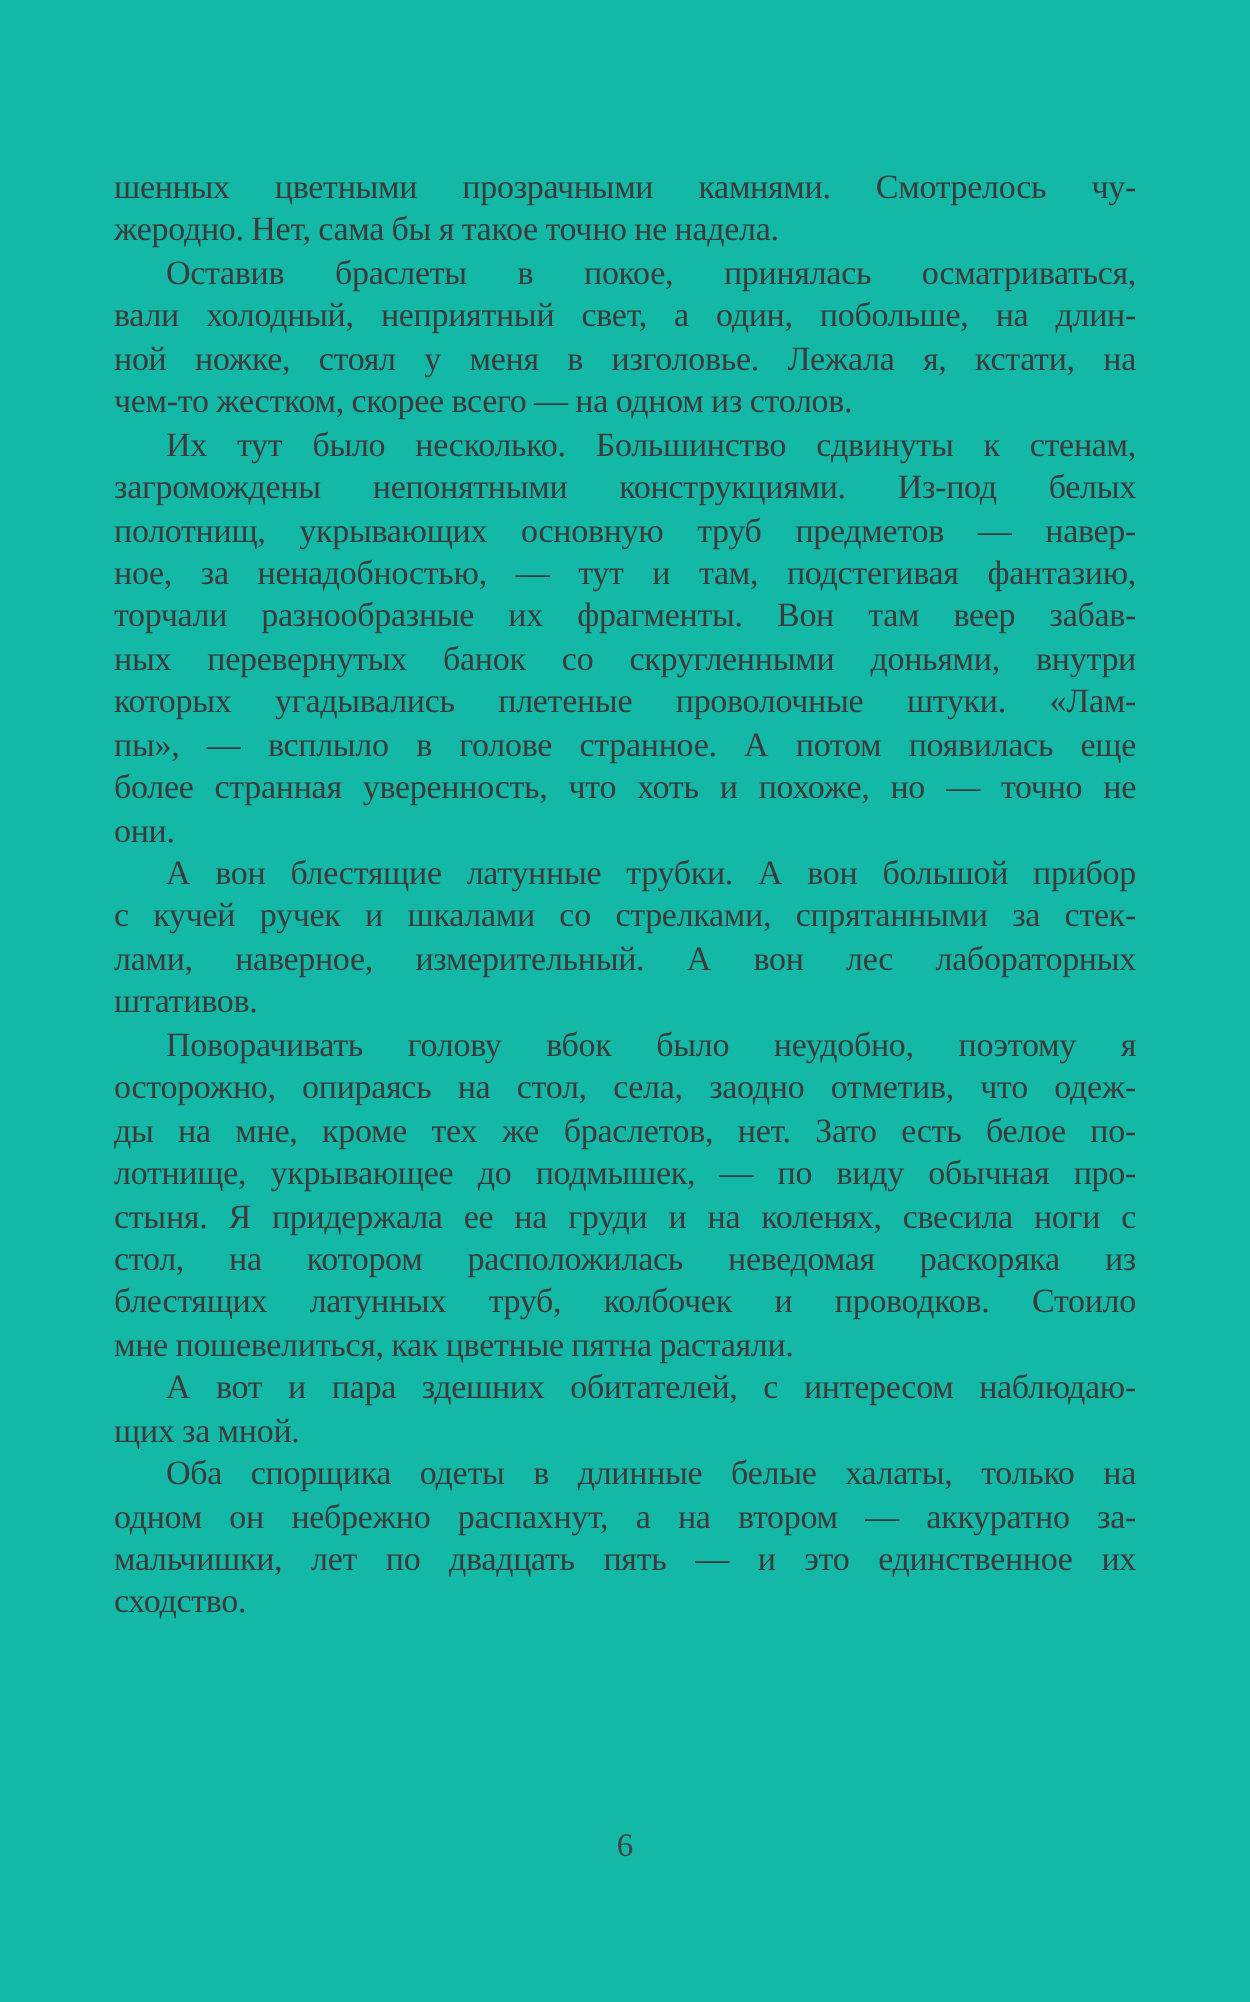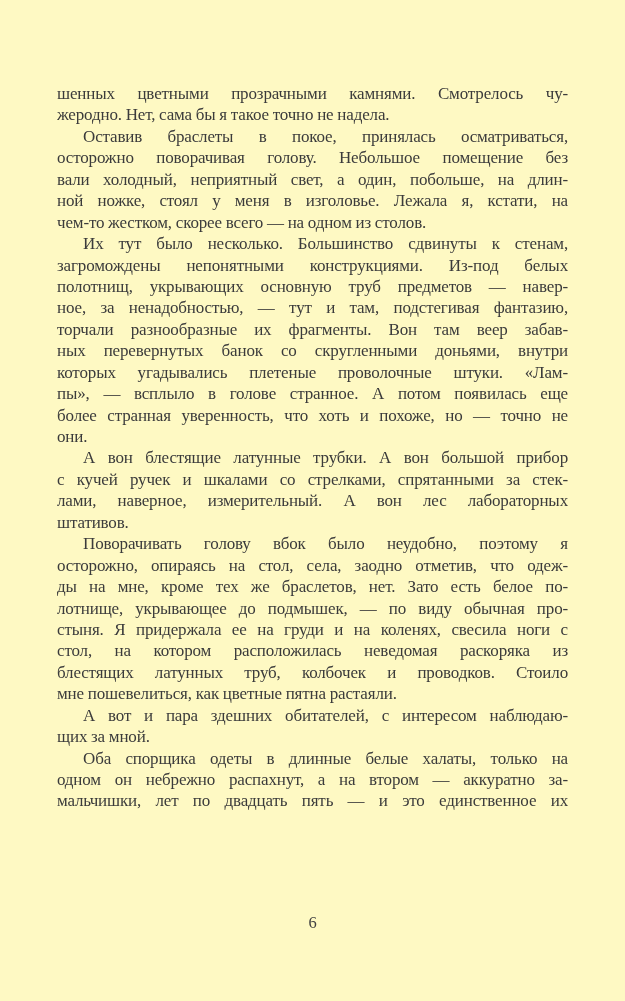--- a/index.html
+++ b/index.html
@@ -13,21 +13,21 @@
     overflow: hidden;
     background: #fcfcfc;
     font-family: "Liberation Serif", "DejaVu Serif", serif;
   }
   .page {
     position: absolute;
     left: 0;
     top: 0;
     width: 625px;
     height: 1001px;
-    background: #fef9c3;
+    background: #14b8a6;
   }
   .text-block {
     position: absolute;
     left: 57px;
     top: 83px;
     width: 511px;
     color: #3b3b3b;
     font-size: 17px;
     letter-spacing: -0.15px;
     word-spacing: -0.3px;
@@ -67,21 +67,20 @@
 <body style="background: rgb(252, 252, 252);">
 
 <div class="page">
   <div class="text-block" id="text-block" style="color: rgb(59, 59, 59);">
       <div class="paragraph">
         <div class="line">шенных цветными прозрачными камнями. Смотрелось чу-</div>
         <div class="line last">жеродно. Нет, сама бы я такое точно не надела.</div>
       </div>
       <div class="paragraph">
         <div class="line indent">Оставив браслеты в покое, принялась осматриваться,</div>
-        <div class="line">осторожно поворачивая голову. Небольшое помещение без</div>
         <div class="line">вали холодный, неприятный свет, а один, побольше, на длин-</div>
         <div class="line">ной ножке, стоял у меня в изголовье. Лежала я, кстати, на</div>
         <div class="line last">чем-то жестком, скорее всего — на одном из столов.</div>
       </div>
       <div class="paragraph">
         <div class="line indent">Их тут было несколько. Большинство сдвинуты к стенам,</div>
         <div class="line">загромождены непонятными конструкциями. Из-под белых</div>
         <div class="line">полотнищ, укрывающих основную труб предметов — навер-</div>
         <div class="line">ное, за ненадобностью, — тут и там, подстегивая фантазию,</div>
         <div class="line">торчали разнообразные их фрагменты. Вон там веер забав-</div>
@@ -108,16 +107,17 @@
         <div class="line last">мне пошевелиться, как цветные пятна растаяли.</div>
       </div>
       <div class="paragraph">
         <div class="line indent">А вот и пара здешних обитателей, с интересом наблюдаю-</div>
         <div class="line last">щих за мной.</div>
       </div>
       <div class="paragraph">
         <div class="line indent">Оба спорщика одеты в длинные белые халаты, только на</div>
         <div class="line">одном он небрежно распахнут, а на втором — аккуратно за-</div>
         <div class="line">мальчишки, лет по двадцать пять — и это единственное их</div>
+        <div class="line last">сходство.</div>
       </div>
     </div>
   <div class="page-number">6</div>
 </div>
 
 </body></html>

